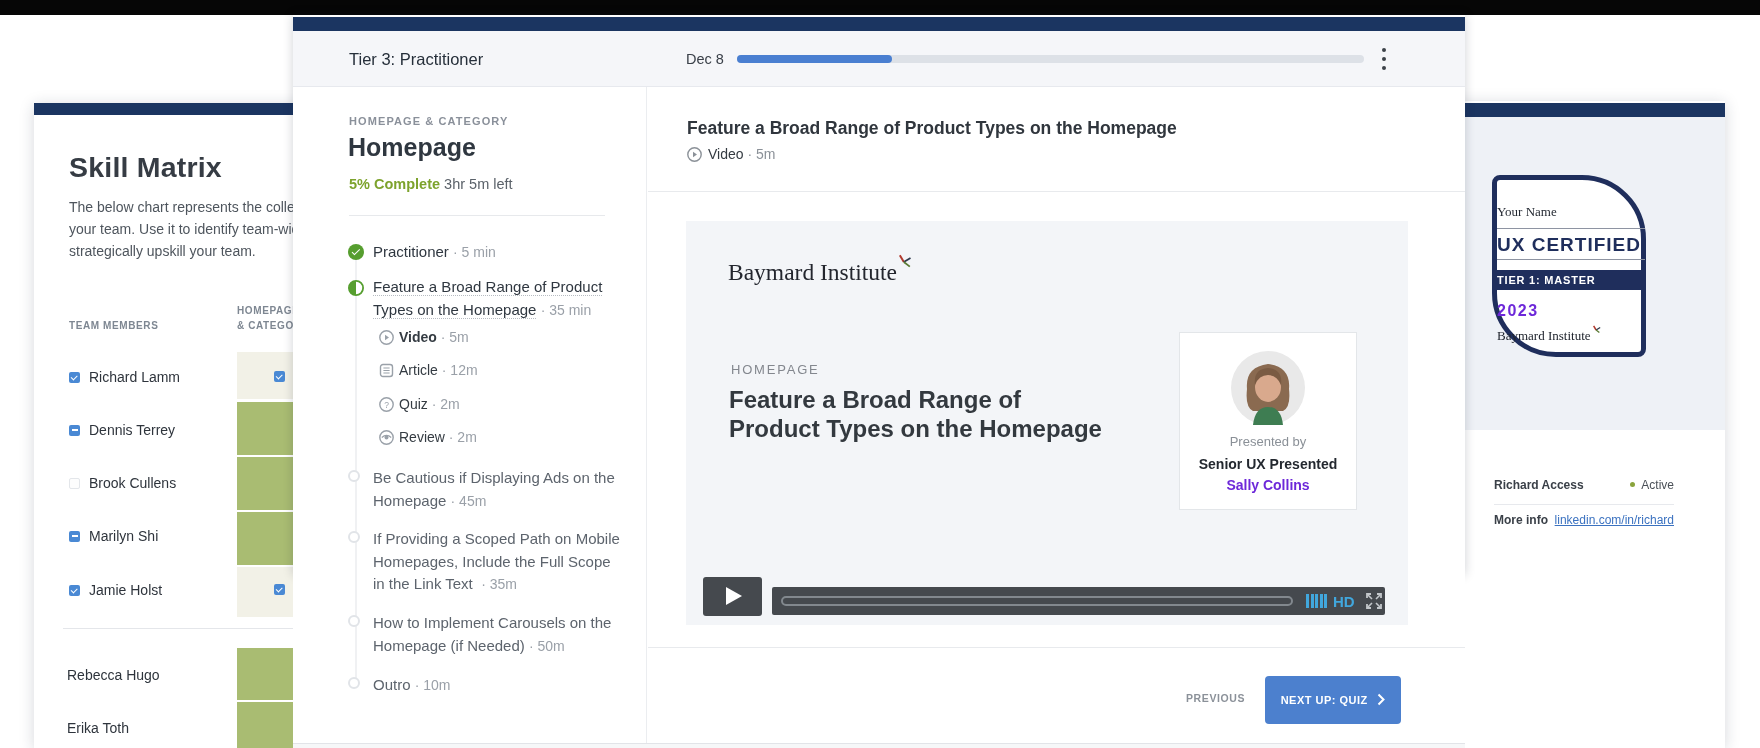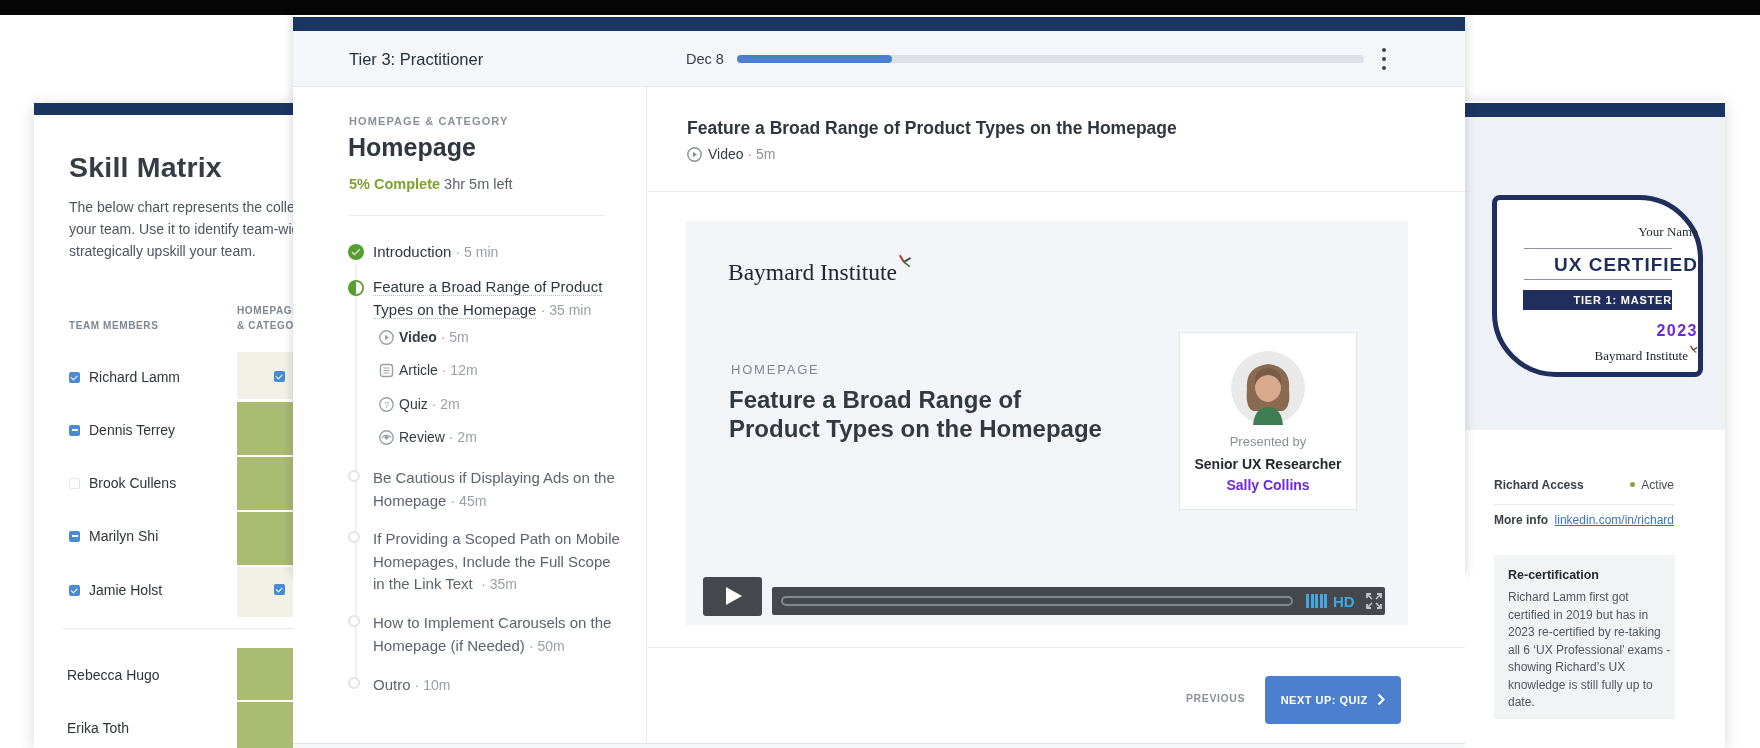--- a/index.html
+++ b/index.html
@@ -32,22 +32,22 @@
   .cellcb:after { content:""; position:absolute; left:2.2px; top:3.2px; width:5.2px; height:2.6px;
     border-left:1.6px solid #fff; border-bottom:1.6px solid #fff; transform:rotate(-45deg); }
   .lw-div { position:absolute; left:29px; width:401px; height:1px; background:#e4e6ea; }
 
   
   #rightwin { left:1440px; top:101px; width:285px; height:647px; z-index:1;
     background:#ffffff; box-shadow:0 2px 14px rgba(30,40,60,.18); }
   #rightwin .navybar { position:absolute; left:0; top:2px; width:100%; height:14px; background:#1b3561; }
   #rw-gray { position:absolute; left:0; top:16px; width:100%; height:313px; background:#eef1f6; }
 
-  #badge { position:absolute; left:52px; top:74px; width:211px; height:182px; background:#ffffff;
-    border:5px solid #1f2e5c; border-radius:8px 64px 8px 64px; text-align:right;margin-top:20px; }
+  #badge { position:absolute; left:52px; top:74px; width:154px; height:182px; background:#ffffff;
+    border:5px solid #1f2e5c; border-radius:8px 64px 8px 64px; text-align:left; }
   .bdg-hr { width:148px; margin:0 auto; height:1px; background:#8e94a2; }
   #bdg-tier { width:149px; margin:10px auto 0; height:20px; background:#1f2e5c; color:#ffffff;
     font-size:11px; font-weight:700; letter-spacing:.8px; line-height:20px; }
   .rw-row { position:absolute; left:54px; width:180px; font-size:11.5px; white-space:nowrap; }
   #dot { display:inline-block; width:5px; height:5px; border-radius:50%; background:#8aa43c;
     margin-right:6px; vertical-align:2px; }
   #recert { position:absolute; left:54px; top:454px; width:181px; height:164px; background:#f1f3f5;
     padding:13px 14px; }
 
   
@@ -156,24 +156,20 @@
     </div>
     <div class="rw-row" style="top:377px;">
       <span style="font-weight:700; font-size:12px; color:#3a4048;">Richard Access</span>
       <span style="position:absolute; right:0; font-size:12px; color:#4a5057;"><span id="dot"></span>Active</span>
     </div>
     <div class="abs" style="left:54px; top:403px; width:180px; height:1px; background:#e7e9ed;"></div>
     <div class="rw-row" style="top:412px;">
       <span style="font-weight:700; font-size:12px; color:#3a4048;">More info</span>
       <span style="position:absolute; right:0; font-size:12px; color:#3b72c0; text-decoration:underline;">linkedin.com/in/richard</span>
     </div>
-    <div id="recert">
-      <div style="font-weight:700; font-size:12.5px; color:#23282f; margin-bottom:7px;">Re-certification</div>
-      <div style="font-size:12px; line-height:17.5px; color:#51575f; white-space:nowrap;">Richard Lamm first got<br>certified in 2019 but has in<br>2023 re-certified by re-taking<br>all 6 ‘UX Professional’ exams -<br>showing Richard’s UX<br>knowledge is still fully up to<br>date.</div>
-    </div>
   </div>
 
   <div id="mainwin" class="abs">
     <div id="mw-navy"></div>
     <div id="mw-head"></div>
     <div id="mw-side"></div>
     <div id="mw-main"></div>
     <div class="hdr-title">Tier 3: Practitioner</div>
     <div id="dec8">Dec 8</div>
     <div id="ptrack">
@@ -184,21 +180,21 @@
         <i></i>
         <i></i>
       </div>
 
     <div class="sb-lab">HOMEPAGE &amp; CATEGORY</div>
     <div class="sb-h1">Homepage</div>
     <div class="sb-prog"><span style="color:#7da32d; font-weight:700;">5% Complete</span> 3hr 5m left</div>
     <div class="sb-hr"></div>
     <div id="sb-line"></div>
     <div class="cicon cc-done" style="top:229px;"></div>
-    <div class="ci" style="top:226px;"><span style="font-weight:500;">Introduction</span> <span class="dur">· 5 min</span></div>
+    <div class="ci" style="top:226px;"><span style="font-weight:500;">Practitioner</span> <span class="dur">· 5 min</span></div>
     <div class="cicon" style="left:55px; top:265px;"><svg width="16" height="16" viewBox="0 0 16 16">
           <circle cx="8" cy="8" r="7.1" fill="#fff" stroke="#569e2f" stroke-width="1.8"></circle>
           <path d="M8 .9 A7.1 7.1 0 0 0 8 15.1 Z" fill="#569e2f"></path>
         </svg></div>
     <div class="ci" style="top:261px; font-weight:500;"><span class="dotted">Feature a Broad Range of Product</span><br><span class="dotted">Types on the Homepage</span> <span class="dur" style="font-weight:400;">· 35 min</span></div>
     <div class="sicon" style="top:315px;"><svg width="15" height="15" viewBox="0 0 15 15">
           <circle cx="7.5" cy="7.5" r="6.7" fill="none" stroke="#9aa1a9" stroke-width="1.4"></circle>
           <path d="M6 4.8 L10 7.5 L6 10.2 Z" fill="#9aa1a9"></path>
         </svg></div>
     <div class="si" style="top:314px;"><b>Video</b> <span class="dur" style="color:#9aa0a8; font-size:14px;">· 5m</span></div>
@@ -243,21 +239,21 @@
       <div id="sl-title">Feature a Broad Range of<br>Product Types on the Homepage</div>
       <div id="card">
         <svg width="74" height="74" viewBox="0 0 74 74" style="margin-top:18px;">
           <circle cx="37" cy="37" r="37" fill="#e9e9e9"></circle>
           <path d="M16 38 Q14 16 37 13 Q60 16 58 38 Q60 56 52 60 L22 60 Q14 56 16 38 Z" fill="#8a6a50"></path>
           <ellipse cx="37" cy="36" rx="13" ry="15" fill="#d9a98d"></ellipse>
           <path d="M22 74 Q24 56 37 56 Q50 56 52 74 Z" fill="#3e7d52"></path>
           <path d="M24 34 Q22 18 37 17 Q52 18 50 34 Q46 24 37 24 Q28 24 24 34 Z" fill="#7a5b43"></path>
         </svg>
         <div style="margin-top:5px; font-size:13px; color:#8a9097;">Presented by</div>
-        <div style="margin-top:7px; font-size:14px; font-weight:700; color:#23282f;">Senior UX Researcher</div>
+        <div style="margin-top:7px; font-size:14px; font-weight:700; color:#23282f;">Senior UX Presented</div>
         <div style="margin-top:5px; font-size:14px; font-weight:700; color:#6d28d9;">Sally Collins</div>
       </div>
       <div id="playbtn"></div>
       <div id="pbar">
         <div id="pbar-track"></div>
         <span class="vbar" style="left:534px;"></span>
         <span class="vbar" style="left:538.5px;"></span>
         <span class="vbar" style="left:543px;"></span>
         <span class="vbar" style="left:547.5px;"></span>
         <span class="vbar" style="left:552px;"></span>

